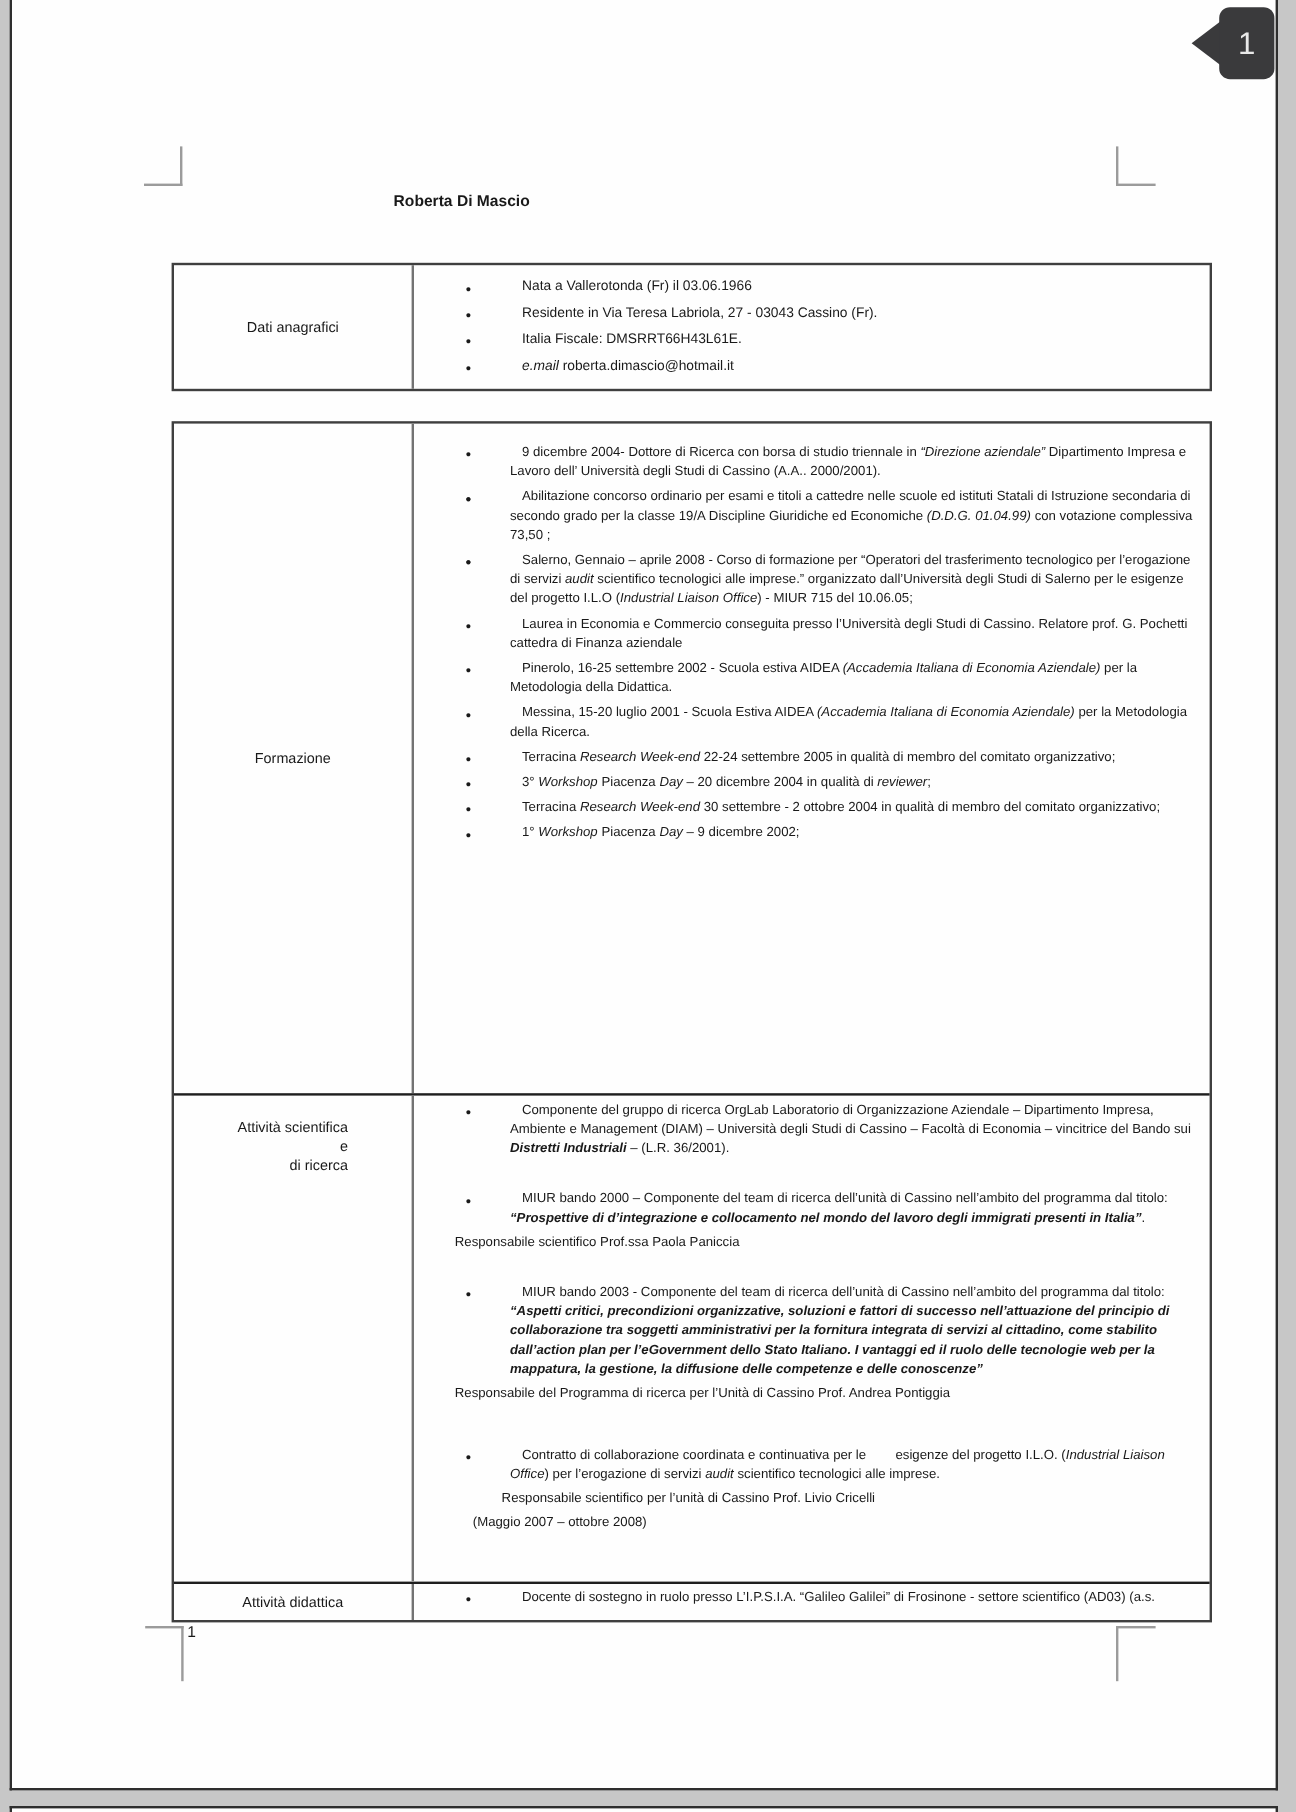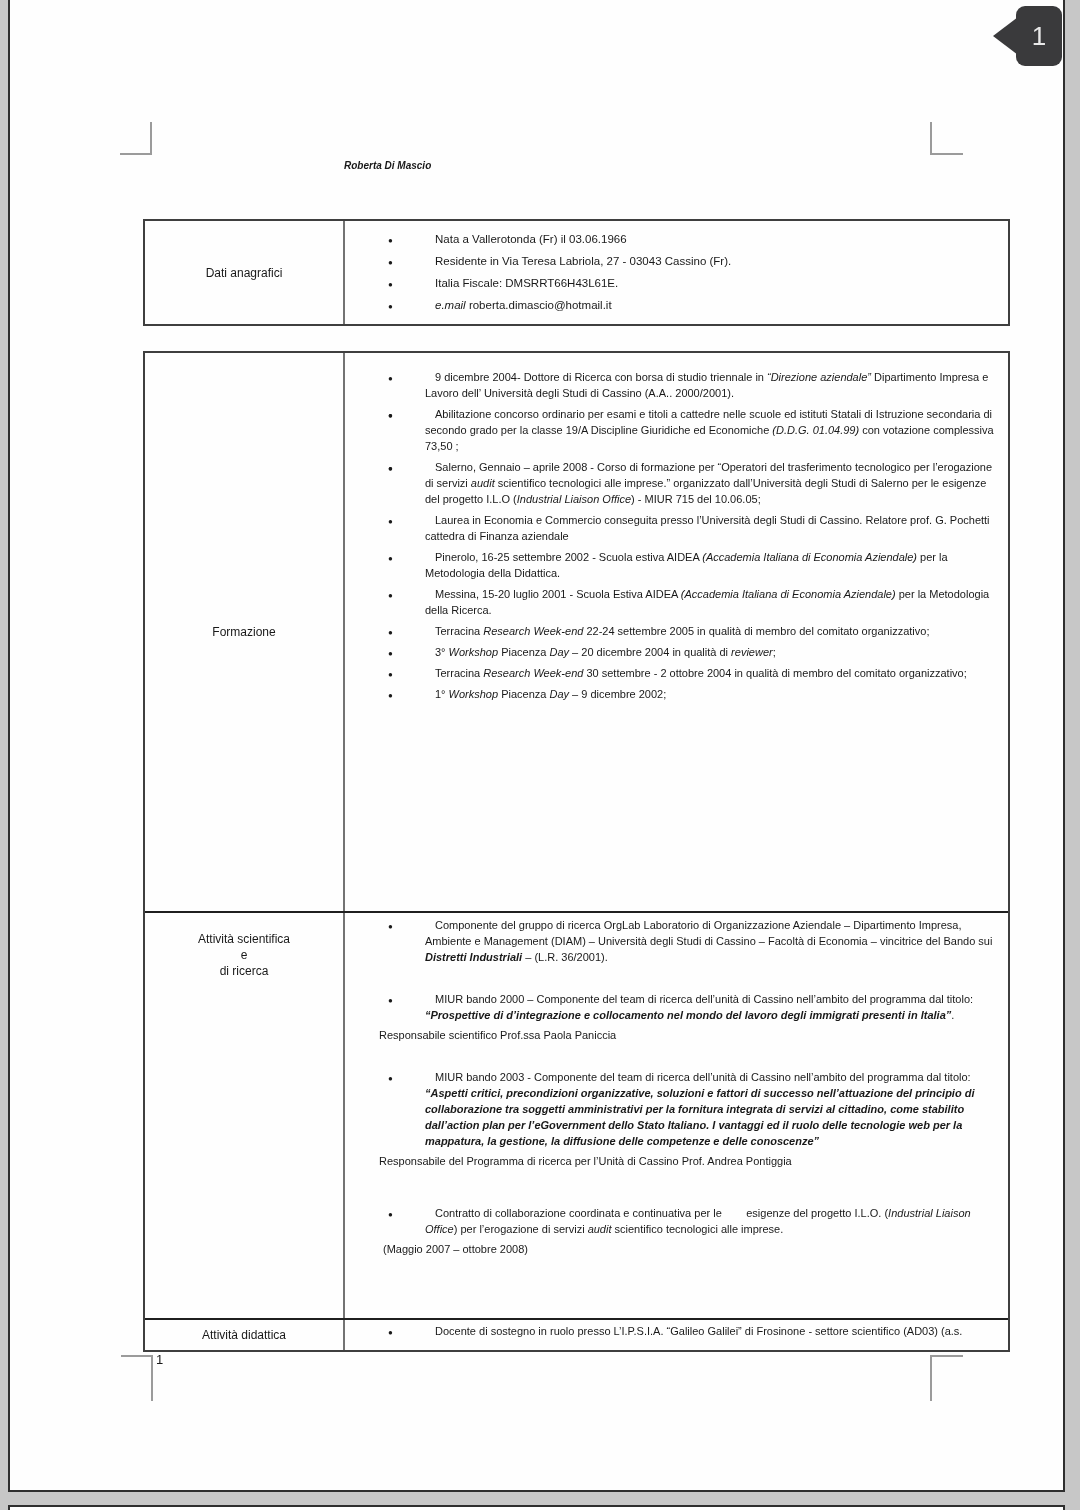--- a/index.html
+++ b/index.html
@@ -31,54 +31,54 @@
     border-top:19px solid transparent; border-bottom:19px solid transparent;
     border-right:25px solid #3a3a3c;
   }
   
   .mark { position:absolute; box-sizing:border-box; }
   .mark.tl { left:120px; top:122px;  width:32px; height:33px; border-right:2px solid #9b9b9b; border-bottom:2px solid #9b9b9b; }
   .mark.tr { left:930px; top:122px;  width:33px; height:33px; border-left:2px solid #9b9b9b;  border-bottom:2px solid #9b9b9b; }
   .mark.bl { left:121px; top:1355px; width:32px; height:46px; border-right:2px solid #9b9b9b; border-top:2px solid #9b9b9b; }
   .mark.br { left:930px; top:1355px; width:33px; height:46px; border-left:2px solid #9b9b9b;  border-top:2px solid #9b9b9b; }
 
-  .doc-title { position:absolute; left:344px; top:160px; font-size:10px; font-weight:bold;font-style:italic; }
+  .doc-title { position:absolute; left:328px; top:160px; font-size:13px; font-weight:bold; }
   .footer-num { position:absolute; left:156px; top:1352px; font-size:13px; }
 
   .tbl {
     position:absolute; left:143px; box-sizing:border-box;
     border:2px solid #3f3f3f; background:#fefefe;
   }
   .tbl1 { top:219px; width:867px; height:107px; display:flex; }
   .tbl2 { top:351px; width:867px; height:1001px; display:flex; flex-direction:column; }
   .trow { display:flex; overflow:hidden; box-sizing:border-box; }
   .r1 { height:560px; border-bottom:2px solid #1f1f1f; }
   .r2 { height:407px; border-bottom:2px solid #1f1f1f; }
   .r3 { flex:1; }
   .label-cell {
     width:200px; flex:0 0 200px; box-sizing:border-box;
     border-right:2px solid #737373;
     display:flex; align-items:center; justify-content:center;
     text-align:center; font-size:12px; line-height:16px; white-space:pre-line;
   }
-  .r2 > .label-cell { align-items:flex-start; padding-top:18px; }
+  .r2 > .label-cell { align-items:flex-start; padding-top:18px;text-align:right; }
   .content-cell { flex:1; overflow:hidden; padding:10px 14px 0 0; }
   .tbl1 .content-cell { padding-top:10px; }
   .r1  > .content-cell { padding-top:16px; }
   .r2  > .content-cell { padding-top:4px; }
   .r3  > .content-cell { padding-top:3px; }
 
   .block { position:relative; font-size:11px; line-height:16px; margin-top:5px; }
   .content-cell .block:first-child { margin-top:0; }
   .tbl1 .block { margin-top:6px; font-size:11.5px; }
   .bullet { padding-left:80px; text-indent:10px; }
   .bullet .dot { position:absolute; left:43px; top:2px; font-size:8px; text-indent:0; }
   .para.ind0 { padding-left:34px; }
   .para.ind1 { padding-left:73px; }
-  .para.ind2 { padding-left:38px; }
+  .para.ind2 { padding-left:49px; }
   .g1 { margin-top:26px !important; }
   .g2 { margin-top:36px !important; }
   .gs { margin-top:4px !important; }
   .seg-i  { font-style:italic; }
   .seg-bi { font-style:italic; font-weight:bold; }
 </style>
 </head>
 <body>
 
 <div class="stage">
@@ -130,20 +130,21 @@
       <div class="label-cell">Attività scientifica
 e
 di ricerca</div>
       <div class="content-cell">
           <div class="block bullet"><span class="dot">●</span><span>Componente del gruppo di ricerca OrgLab Laboratorio di Organizzazione Aziendale – Dipartimento Impresa, Ambiente e Management (DIAM) – Università degli Studi di Cassino – Facoltà di Economia – vincitrice del Bando sui </span><span class="seg-bi">Distretti Industriali</span><span> – (L.R.  36/2001).</span></div>
           <div class="block bullet g1"><span class="dot">●</span><span>MIUR bando 2000 – Componente del team di ricerca dell’unità di Cassino nell’ambito del programma dal titolo: </span><span class="seg-bi">“Prospettive di d’integrazione e collocamento nel mondo del lavoro degli immigrati presenti in Italia”</span><span>.</span></div>
           <div class="block para ind0 gs"><span>Responsabile scientifico Prof.ssa Paola Paniccia</span></div>
           <div class="block bullet g1"><span class="dot">●</span><span>MIUR bando 2003 - Componente del team di ricerca dell’unità di Cassino nell’ambito del programma dal titolo: </span><span class="seg-bi">“Aspetti critici, precondizioni organizzative, soluzioni e fattori di successo nell’attuazione del principio di collaborazione tra soggetti amministrativi per la fornitura integrata di servizi al cittadino, come stabilito dall’action plan per l’eGovernment dello Stato Italiano. I vantaggi ed il ruolo delle tecnologie web per la mappatura, la gestione, la diffusione delle competenze e delle conoscenze”</span></div>
           <div class="block para ind0 gs"><span>Responsabile del Programma di ricerca per l’Unità di Cassino Prof. Andrea Pontiggia</span></div>
           <div class="block bullet g2"><span class="dot">●</span><span>Contratto di collaborazione coordinata e continuativa per le&nbsp;&nbsp;&nbsp;&nbsp;&nbsp;&nbsp;&nbsp; esigenze del progetto I.L.O. (</span><span class="seg-i">Industrial Liaison Office</span><span>) per l’erogazione di servizi </span><span class="seg-i">audit</span><span> scientifico tecnologici alle imprese.</span></div>
+          <div class="block para ind1 gs"><span>Responsabile scientifico per l’unità di Cassino  Prof. Livio Cricelli</span></div>
           <div class="block para ind2 gs"><span>(Maggio 2007 – ottobre 2008)</span></div>
         </div>
     </div>
     <div class="trow r3">
       <div class="label-cell">Attività didattica</div>
       <div class="content-cell">
           <div class="block bullet"><span class="dot">●</span><span>Docente di sostegno  in ruolo presso L’I.P.S.I.A.  “Galileo Galilei”  di Frosinone  - settore scientifico (AD03)  (a.s.</span></div>
         </div>
     </div>
   </div>

